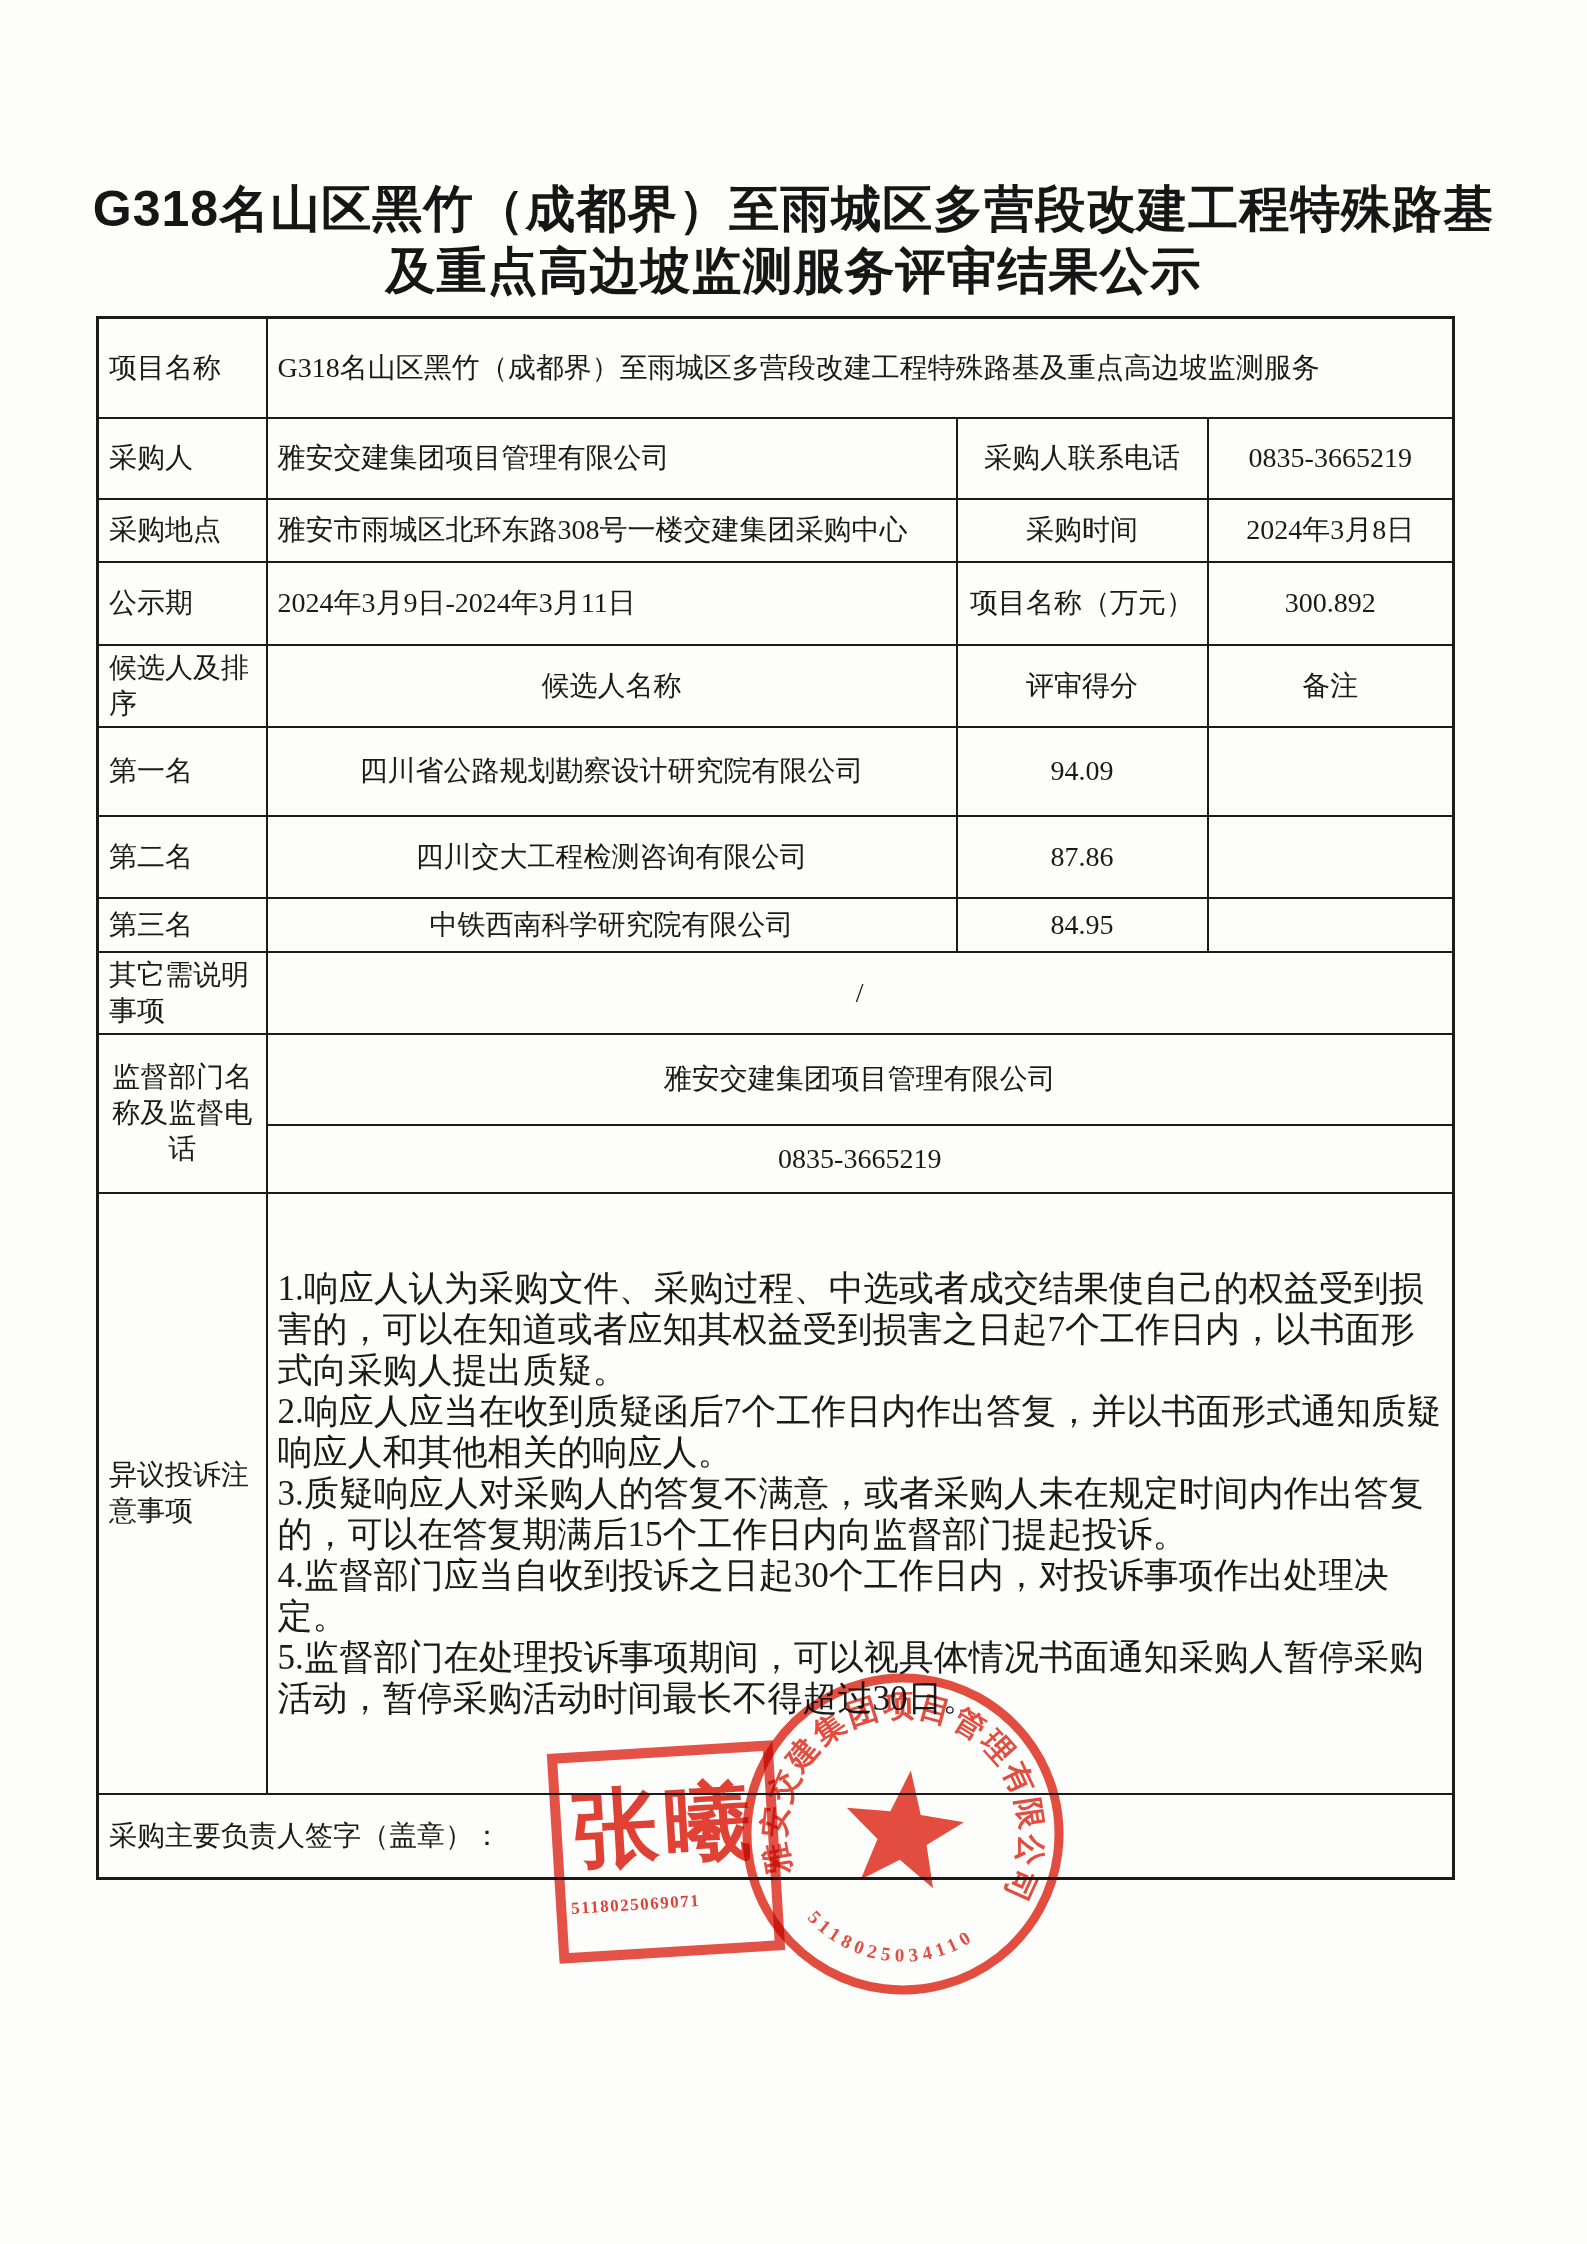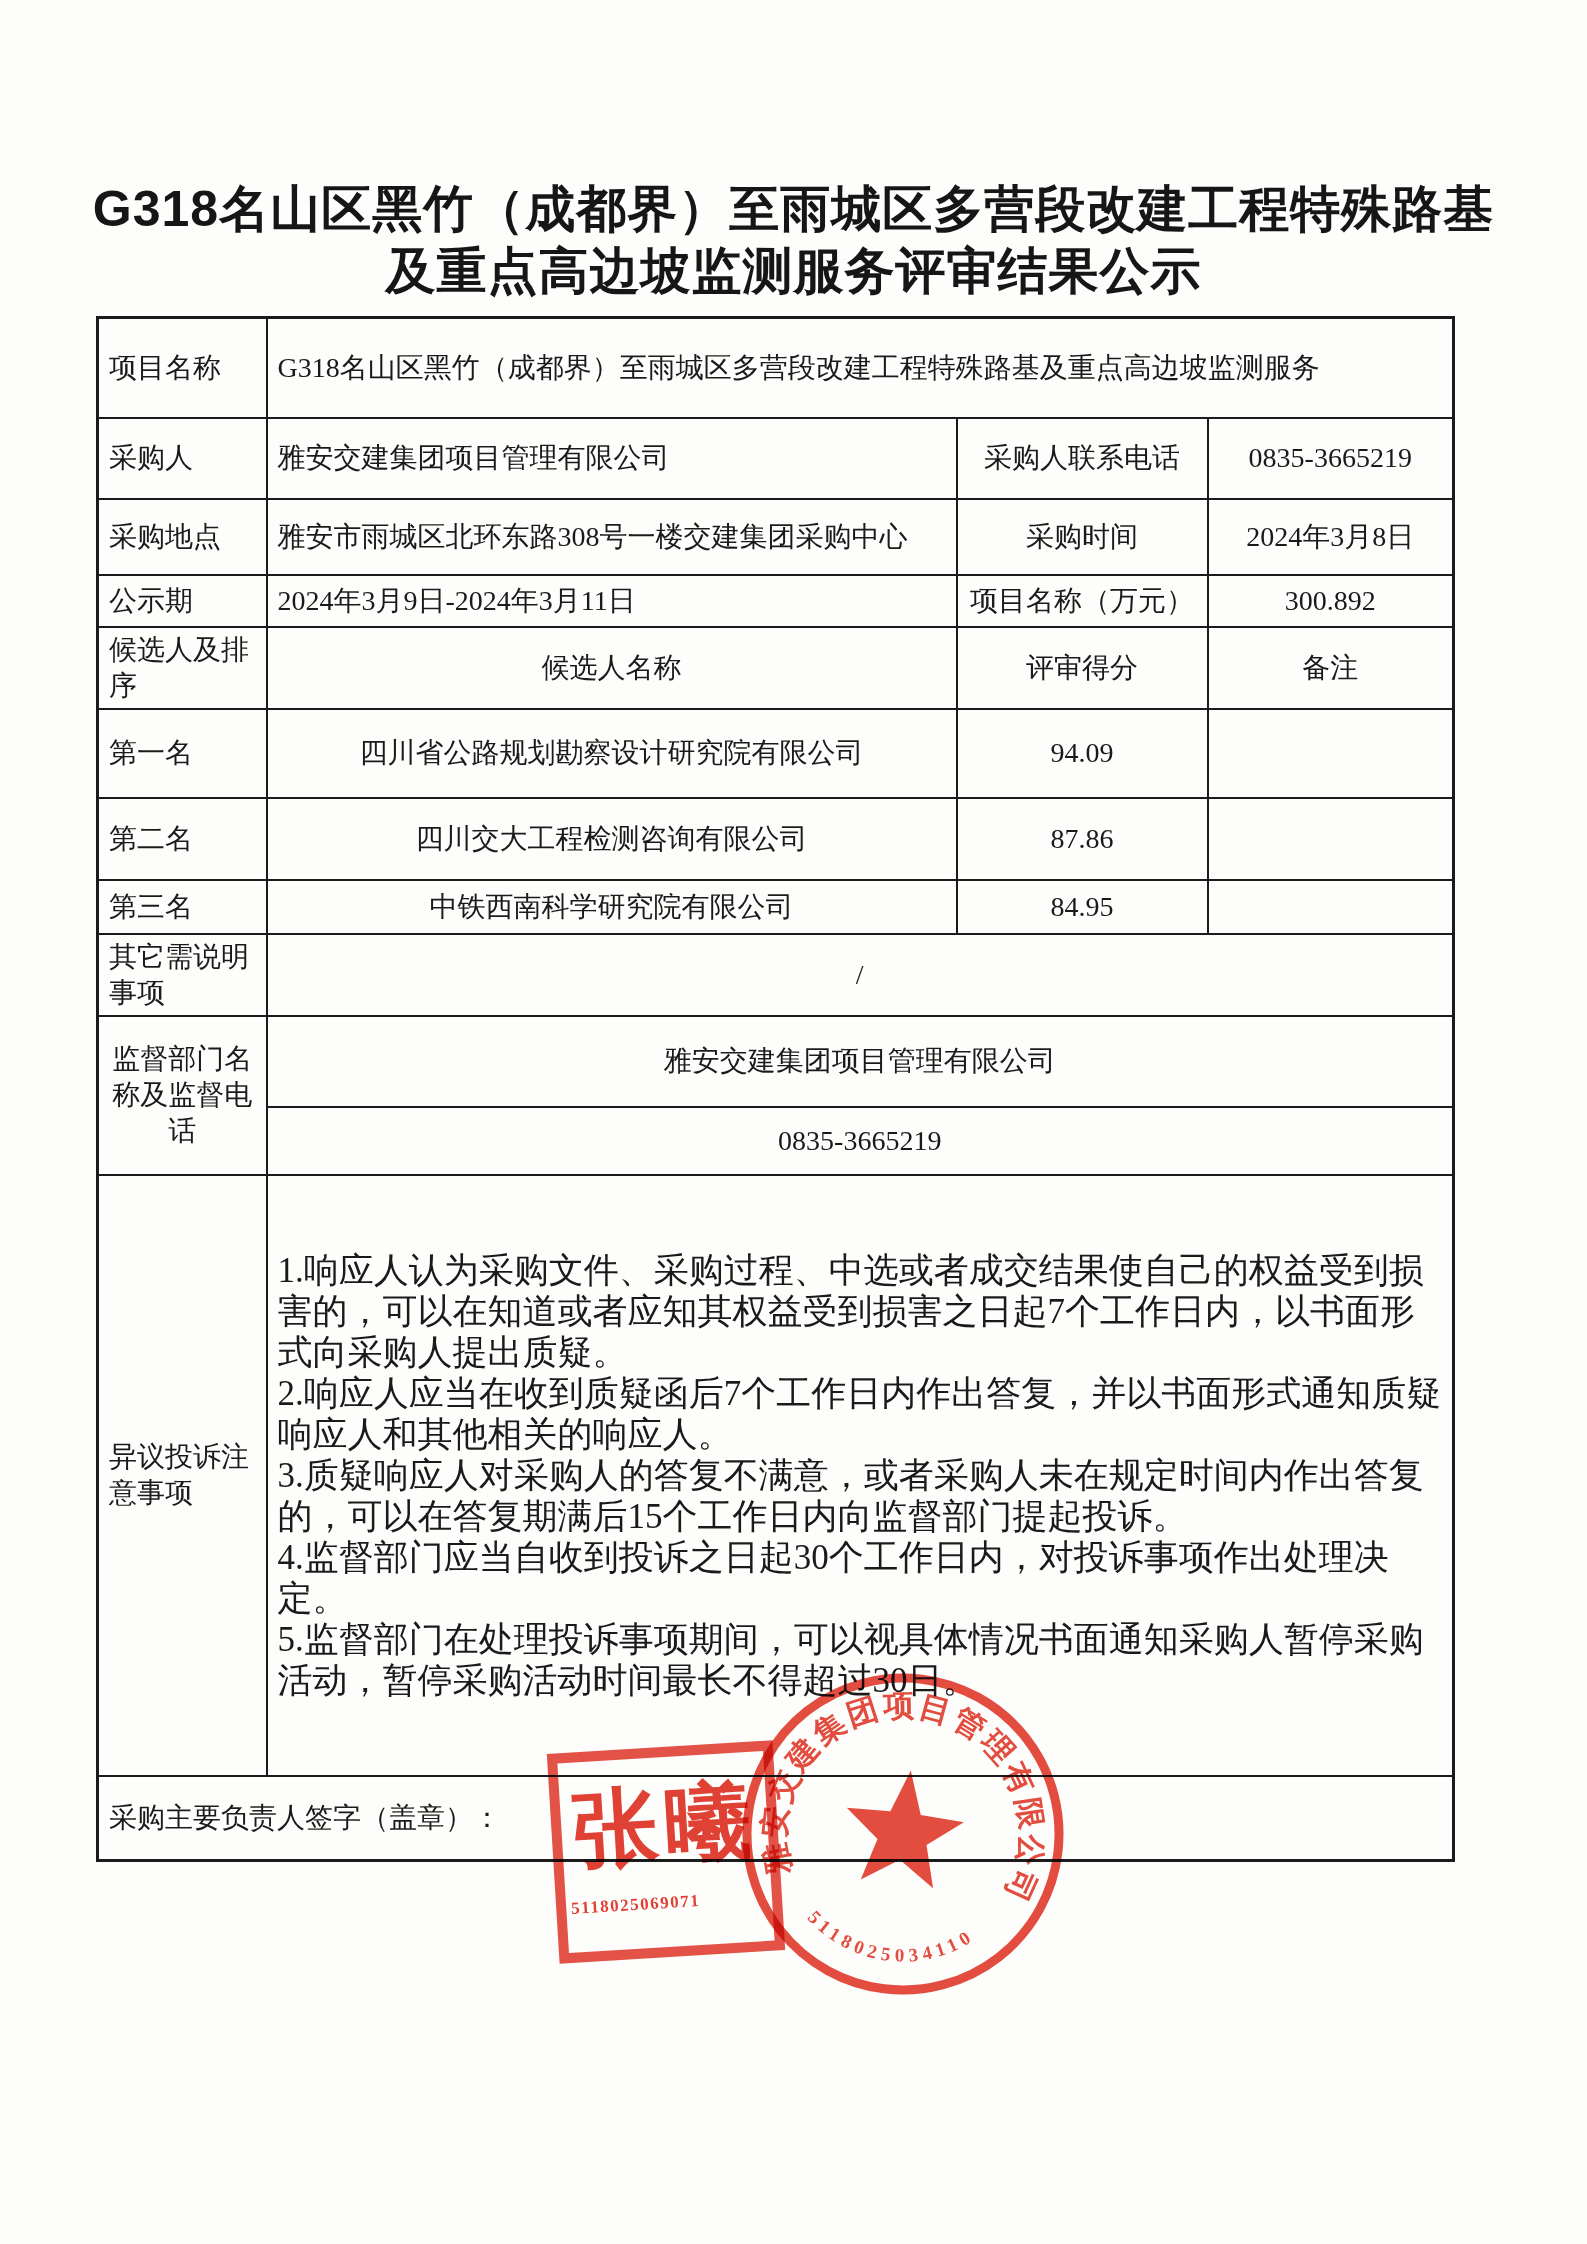--- a/index.html
+++ b/index.html
@@ -89,27 +89,27 @@
       <tr style="height:100px">
         <td class="lbl">项目名称</td>
         <td class="val" colspan="3">G318名山区黑竹（成都界）至雨城区多营段改建工程特殊路基及重点高边坡监测服务</td>
       </tr>
       <tr style="height:81px">
         <td class="lbl">采购人</td>
         <td class="val">雅安交建集团项目管理有限公司</td>
         <td class="lblc">采购人联系电话</td>
         <td class="c num">0835-3665219</td>
       </tr>
-      <tr style="height:76px">
+      <tr style="height:63px">
         <td class="lbl">采购地点</td>
         <td class="val">雅安市雨城区北环东路308号一楼交建集团采购中心</td>
         <td class="lblc">采购时间</td>
         <td class="c">2024年3月8日</td>
       </tr>
-      <tr style="height:52px">
+      <tr style="height:83px">
         <td class="lbl">公示期</td>
         <td class="val">2024年3月9日-2024年3月11日</td>
         <td class="lblc">项目名称（万元）</td>
         <td class="c num">300.892</td>
       </tr>
       <tr style="height:76px">
         <td class="lbl">候选人及排序</td>
         <td class="c">候选人名称</td>
         <td class="c">评审得分</td>
         <td class="c">备注</td>

